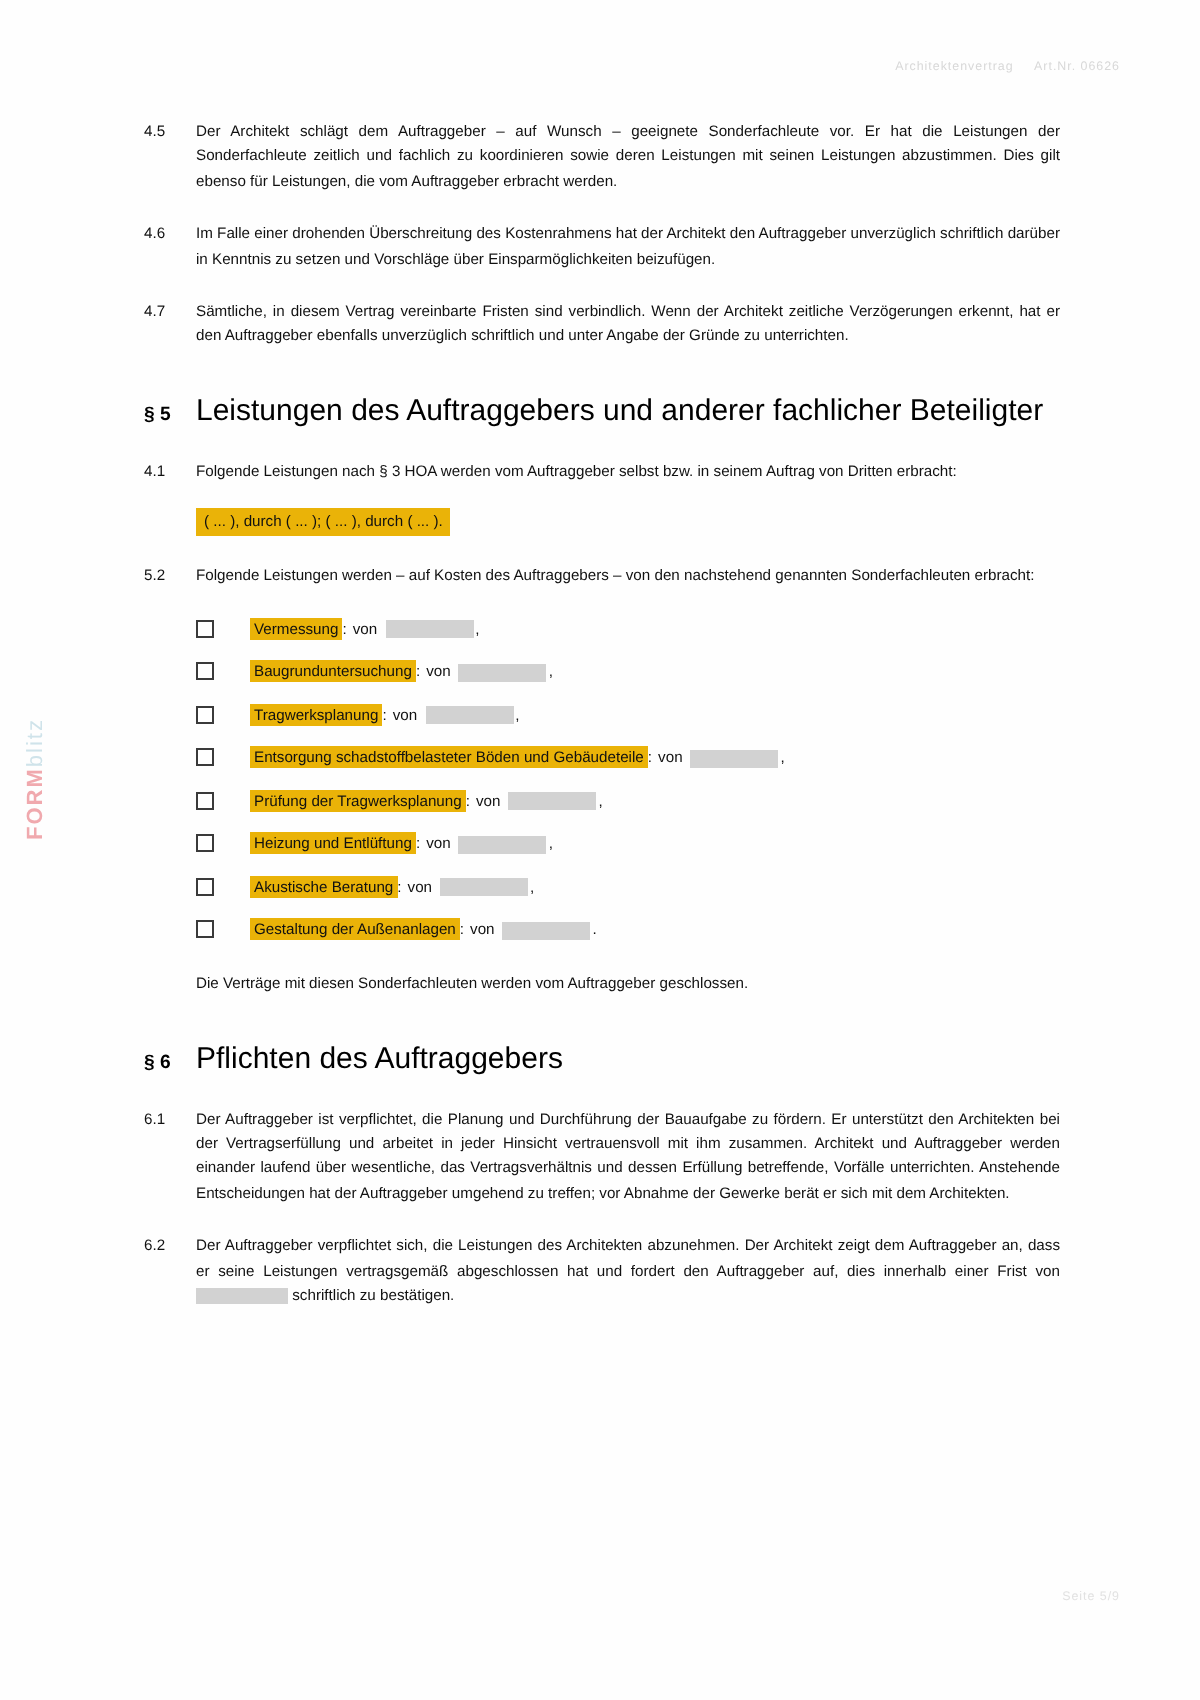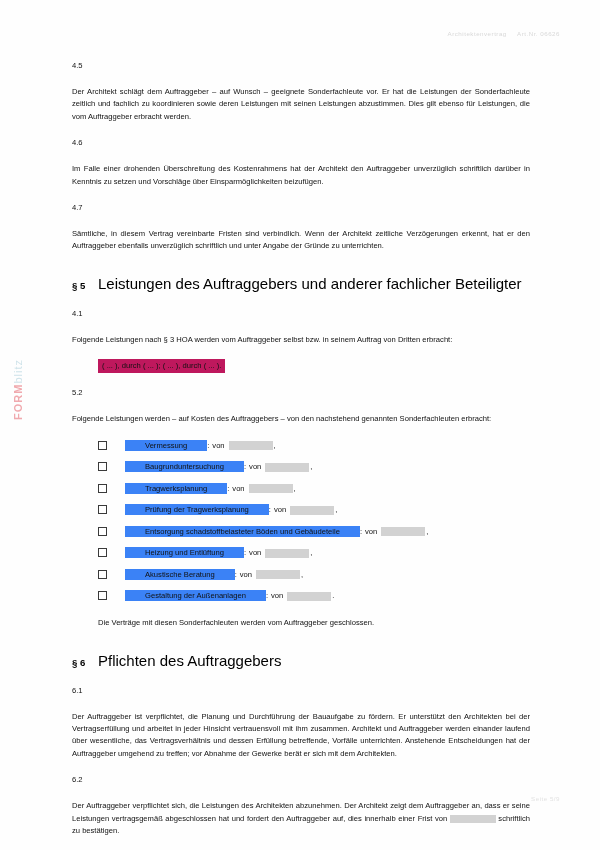--- a/index.html
+++ b/index.html
@@ -65,21 +65,20 @@
     left: 72px;
     top: 60px;
     width: 458px;
   }
 
   
   .clause {
     display: flex;
     align-items: flex-start;
     margin-bottom: 14px;
-    flex-direction: column;
   }
   .clause-num {
     width: 26px;
     flex: 0 0 26px;
     font-size: 7.6px;
     line-height: 12.4px;
     color: #111;
   }
   .clause-body {
     flex: 1;
@@ -110,21 +109,21 @@
   }
 
   
   .indent-block {
     margin-left: 26px;
     margin-top: -6px;
     margin-bottom: 14px;
   }
   .field-inline {
     display: inline-block;
-    background: #be185d;
+    background: #eab308;
     font-size: 7.6px;
     line-height: 12px;
     padding: 1px 4px;
     color: #111;
   }
 
   
   .option-list {
     margin-left: 26px;
     margin-top: 2px;
@@ -143,22 +142,22 @@
     flex: 0 0 7px;
     margin-right: 18px;
   }
   .option-text {
     font-size: 7.6px;
     line-height: 11px;
     color: #111;
     white-space: nowrap;
   }
   .option-label {
-    background: #3b82f6;
-    padding: 1px 20px;
+    background: #eab308;
+    padding: 1px 2px;
   }
   .option-von {
     padding: 0 3px;
     text-align: right;
   }
   .blank-field {
     display: inline-block;
     width: 44px;
     height: 9px;
     background: #d2d2d2;
@@ -246,26 +245,26 @@
         <span class="option-text"><span class="option-label">Baugrunduntersuchung</span>:<span class="option-von">von</span><span class="blank-field"></span><span>,</span></span>
       </div>
 
       <div class="option-row">
         <span class="checkbox"></span>
         <span class="option-text"><span class="option-label">Tragwerksplanung</span>:<span class="option-von">von</span><span class="blank-field"></span><span>,</span></span>
       </div>
 
       <div class="option-row">
         <span class="checkbox"></span>
+        <span class="option-text"><span class="option-label">Entsorgung schadstoffbelasteter Böden und Gebäudeteile</span>:<span class="option-von">von</span><span class="blank-field"></span><span>,</span></span>
+      </div>
+
+      <div class="option-row">
+        <span class="checkbox"></span>
         <span class="option-text"><span class="option-label">Prüfung der Tragwerksplanung</span>:<span class="option-von">von</span><span class="blank-field"></span><span>,</span></span>
-      </div>
-
-      <div class="option-row">
-        <span class="checkbox"></span>
-        <span class="option-text"><span class="option-label">Entsorgung schadstoffbelasteter Böden und Gebäudeteile</span>:<span class="option-von">von</span><span class="blank-field"></span><span>,</span></span>
       </div>
 
       <div class="option-row">
         <span class="checkbox"></span>
         <span class="option-text"><span class="option-label">Heizung und Entlüftung</span>:<span class="option-von">von</span><span class="blank-field"></span><span>,</span></span>
       </div>
 
       <div class="option-row">
         <span class="checkbox"></span>
         <span class="option-text"><span class="option-label">Akustische Beratung</span>:<span class="option-von">von</span><span class="blank-field"></span><span>,</span></span>

